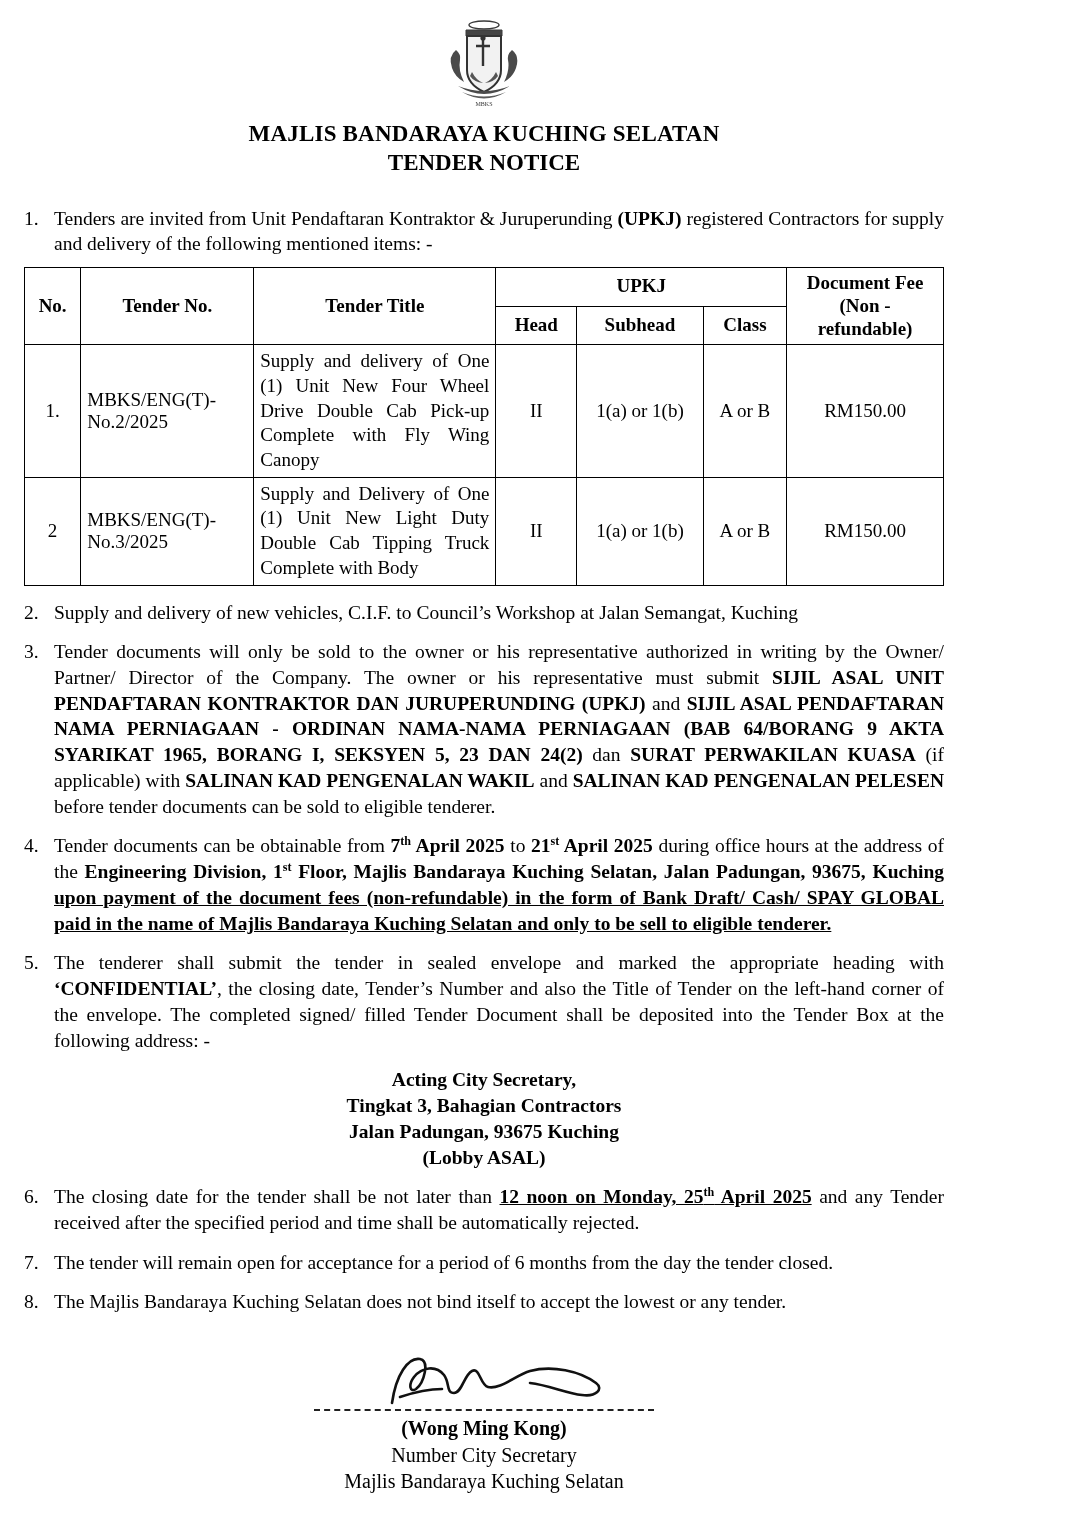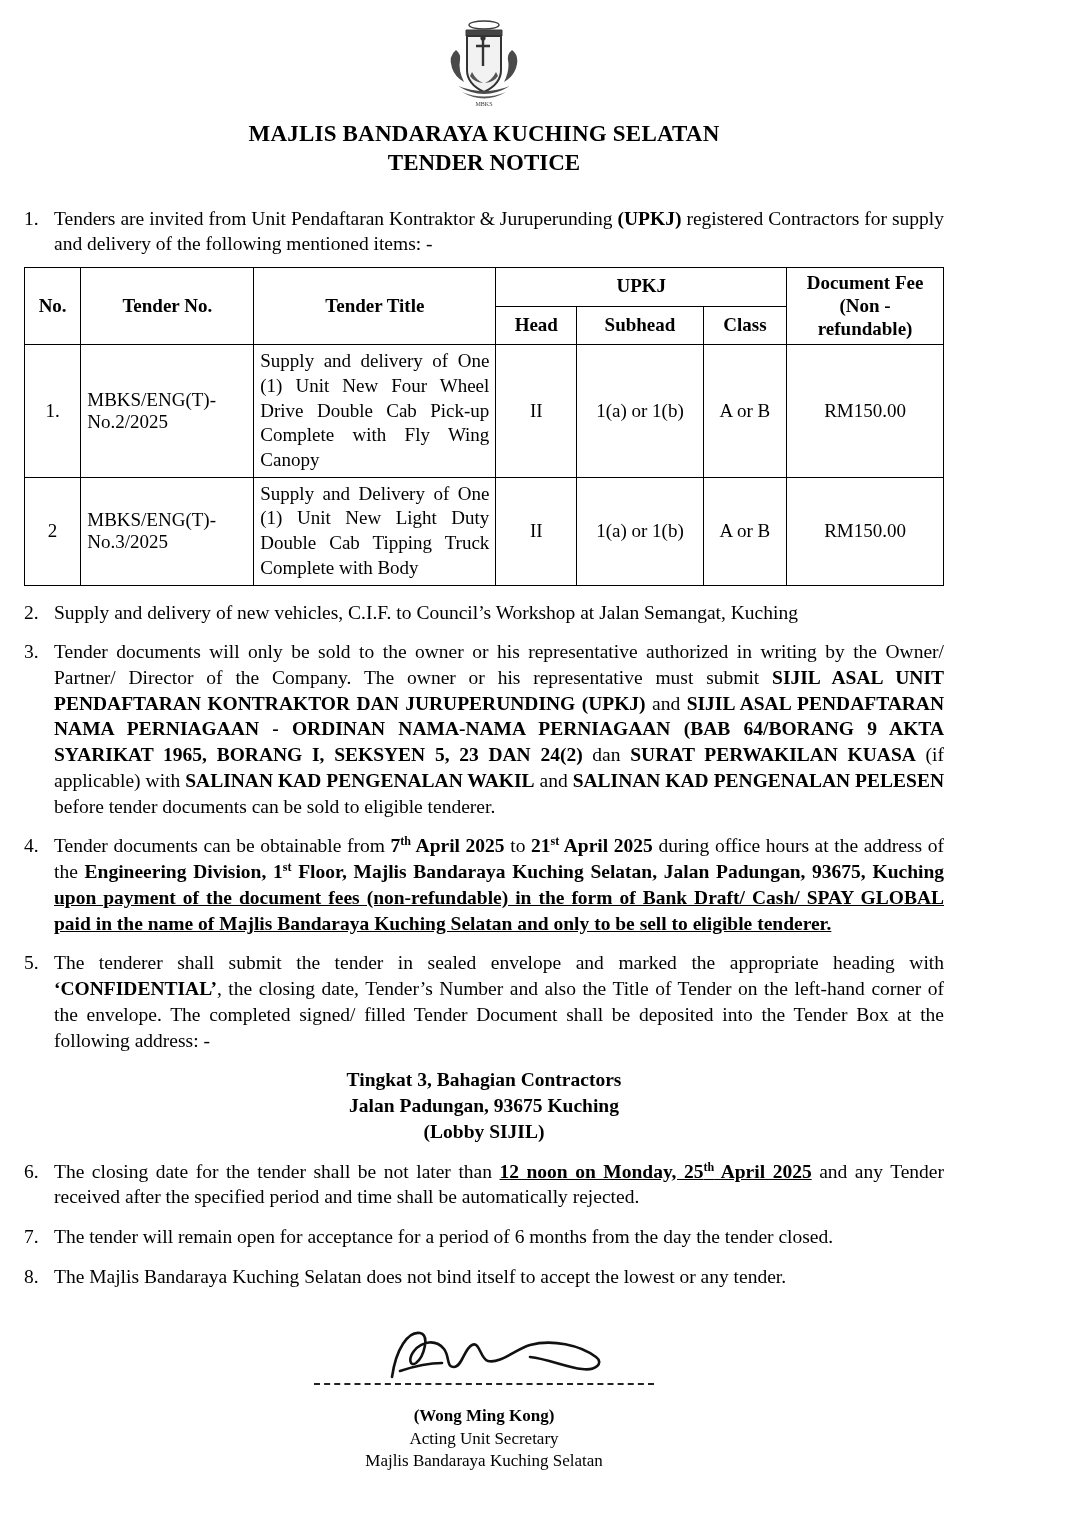--- a/index.html
+++ b/index.html
@@ -119,22 +119,22 @@
     display: block;
     margin: 0 auto -6px auto;
   }
   .sig-line {
     width: 340px;
     margin: 0 auto;
     border-top: 2px dashed #222;
     height: 0;
   }
   .sig-names {
-    margin-top: 20px;
-    font-size: 17px;
+    margin-top: 4px;
+    font-size: 20px;
     line-height: 1.32;
   }
   .sig-names .nm { font-weight: bold; }
 </style>
 </head>
 <body>
 
 <div class="page">
 
   <div class="crest-wrap">
@@ -217,23 +217,24 @@
     <div class="num">4.</div>
     <div class="body"><span>Tender documents can be obtainable from </span><b><span>7</span><sup>th</sup><span> April 2025</span></b><span> to </span><b><span>21</span><sup>st</sup><span> April 2025</span></b><span> during office hours at the address of the </span><b><span>Engineering Division, 1</span><sup>st</sup><span> Floor, Majlis Bandaraya Kuching Selatan, Jalan Padungan, 93675, Kuching </span></b><b class="u">upon payment of the document fees (non-refundable) in the form of Bank Draft/ Cash/ SPAY GLOBAL paid in the name of Majlis Bandaraya Kuching Selatan and only to be sell to eligible tenderer.</b></div>
   </div>
 
   <div class="clause">
     <div class="num">5.</div>
     <div class="body"><span>The tenderer shall submit the tender in sealed envelope and marked the appropriate heading with </span><b>‘CONFIDENTIAL’</b><span>, the closing date, Tender’s Number and also the Title of Tender on the left-hand corner of the envelope. The completed signed/ filled Tender Document shall be deposited into the Tender Box at the following address: -</span></div>
   </div>
 
   <div class="address">
+    <div>Acting City Secretary,</div>
     <div>Tingkat 3, Bahagian Contractors</div>
     <div>Jalan Padungan, 93675 Kuching</div>
-    <div>(Lobby SIJIL)</div>
+    <div>(Lobby ASAL)</div>
   </div>
 
   <div class="clause">
     <div class="num">6.</div>
     <div class="body"><span>The closing date for the tender shall be not later than </span><b class="u"><span>12 noon on Monday, 25</span><sup>th</sup><span> April 2025</span></b><span> and any Tender received after the specified period and time shall be automatically rejected.</span></div>
   </div>
 
   <div class="clause">
     <div class="num">7.</div>
     <div class="body">The tender will remain open for acceptance for a period of 6 months from the day the tender closed.</div>
@@ -247,18 +248,18 @@
   <div class="sig-area">
     <svg class="sig-svg" width="360" height="70" viewBox="0 0 360 70" aria-hidden="true">
       <g fill="none" stroke="#111" stroke-width="2.6" stroke-linecap="round">
         <path d="M88 58 C92 30, 104 12, 116 14 C126 16, 120 38, 112 44 C106 48, 104 40, 110 32 C118 22, 132 20, 140 30 C146 38, 142 48, 150 48 C158 48, 160 30, 168 26 C176 22, 176 40, 184 42 C196 45, 212 30, 226 26 C248 20, 276 26, 292 38 C300 44, 292 52, 278 50 C262 48, 244 40, 226 38"></path>
         <path d="M96 52 C108 48, 124 44, 138 44"></path>
       </g>
     </svg>
     <div class="sig-line"></div>
     <div class="sig-names">
       <div class="nm">(Wong Ming Kong)</div>
-      <div>Acting Unit Secretary</div>
+      <div>Number City Secretary</div>
       <div>Majlis Bandaraya Kuching Selatan</div>
     </div>
   </div>
 
 </div>
 
 </body></html>

